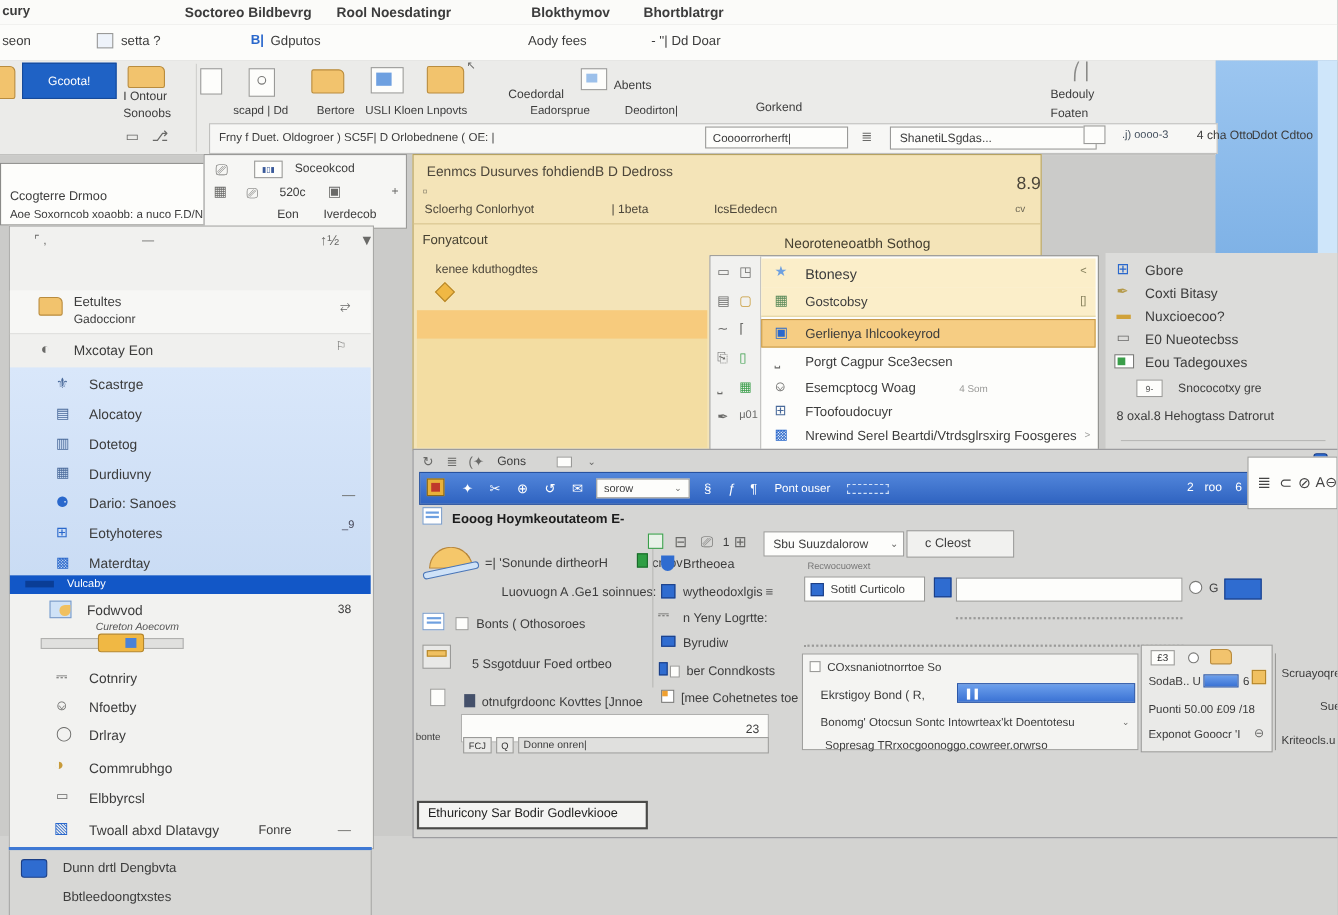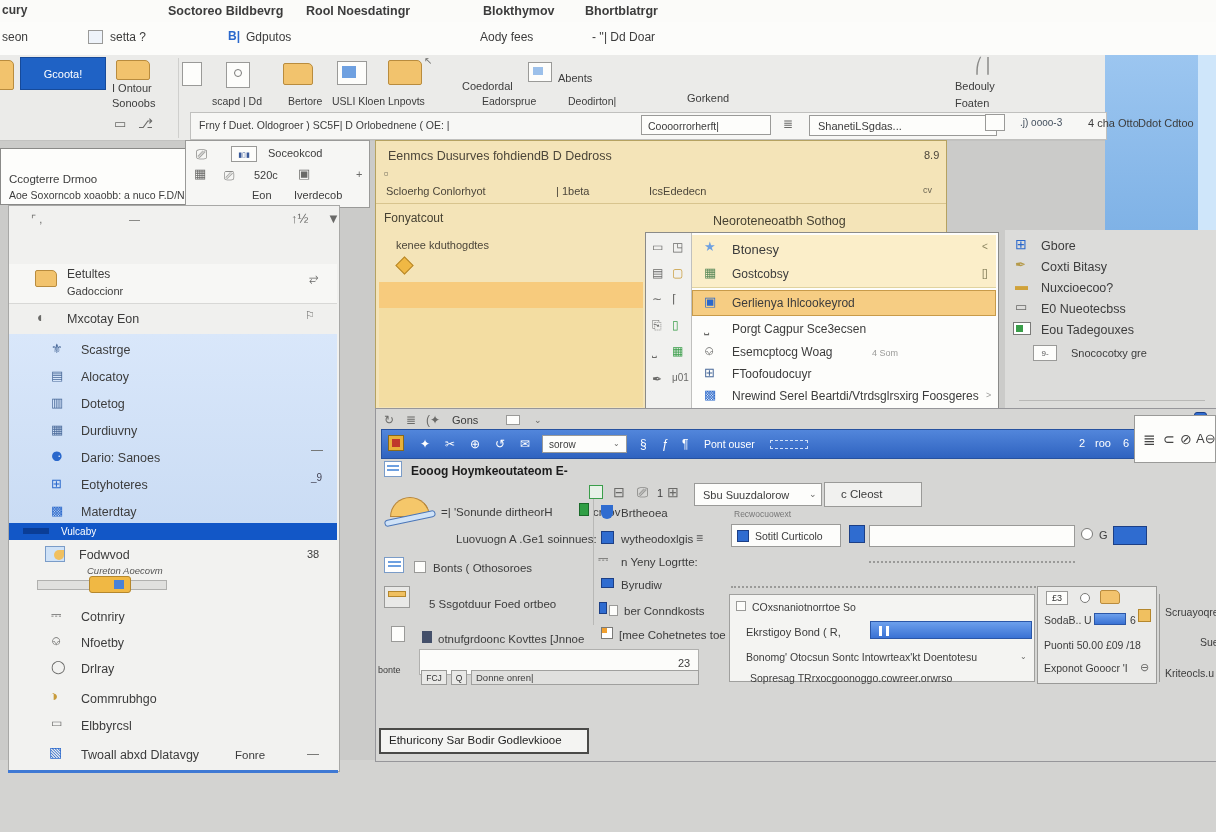--- a/index.html
+++ b/index.html
@@ -227,24 +227,29 @@
       <div class="a" style="left:0;top:204px;width:328px;height:26px;">
         <span class="ic" style="left:40px;top:1px;font-size:14px;color:#2a68cc;">▧</span>
         <span class="tx" style="left:72px;top:4px;font-size:12.5px;">Twoall abxd Dlatavgy</span>
         <span class="tx" style="left:226px;top:5px;font-size:11.5px;">Fonre</span>
         <span class="ic" style="left:298px;top:4px;font-size:12px;">—</span>
       </div>
     </div>
   </div>
 
   <div class="a" style="left:8px;top:770px;width:330px;height:3px;background:#3f79d4;"></div>
+  <div class="a" style="left:8px;top:773px;width:330px;height:59px;background:#d7d7d5;border-left:1px solid #a8a8a6;border-right:1px solid #a8a8a6;">
+    <div class="a bluebox" style="left:10px;top:8px;width:24px;height:17px;border-radius:3px;"></div>
+    <span class="tx" style="left:48px;top:10px;font-size:12px;">Dunn drtl Dengbvta</span>
+    <span class="tx" style="left:48px;top:36px;font-size:12px;">Bbtleedoongtxstes</span>
+  </div>
 
   <div class="dlg">
     <span class="tx" style="left:12px;top:8px;font-size:12.5px;color:#4c463a;">Eenmcs Dusurves fohdiendB D Dedross</span>
-    <span class="tx" style="left:548px;top:8px;font-size:11px;color:#4c463a;">8.9</span>
+    <span class="tx" style="left:548px;top:18px;font-size:16px;color:#4c463a;">8.9</span>
     <span class="ic" style="left:8px;top:26px;font-size:13px;color:#7a7462;">▫</span>
     <span class="tx" style="left:10px;top:44px;font-size:11px;color:#4c463a;">Scloerhg Conlorhyot</span>
     <span class="tx" style="left:180px;top:44px;font-size:11px;color:#4c463a;">| 1beta</span>
     <span class="tx" style="left:273px;top:44px;font-size:11px;color:#4c463a;">IcsEdedecn</span>
     <span class="tx" style="left:547px;top:44px;font-size:9px;color:#6a6452;">cv</span>
     <div class="a" style="left:0;top:62px;width:570px;height:1px;background:#d8c48e;"></div>
     <span class="tx" style="left:8px;top:71px;font-size:12px;color:#464132;">Fonyatcout</span>
     <span class="tx" style="left:337px;top:73px;font-size:12.5px;color:#464132;">Neoroteneoatbh Sothog</span>
     <span class="tx" style="left:20px;top:98px;font-size:11px;color:#4c463a;">kenee kduthogdtes</span>
     <div class="a" style="left:22px;top:118px;width:13px;height:13px;background:#f0b844;border:1px solid #b5872c;transform:rotate(45deg);"></div>
@@ -320,20 +325,23 @@
     </div>
     <div class="a" style="left:0;top:90px;width:211px;height:21px;">
       <span class="a" style="left:8px;top:2px;width:18px;height:13px;background:#fff;border:1px solid #7a7a78;">
           <span class="a" style="left:2px;top:2px;width:7px;height:7px;background:#3a9e4a;"></span>
         </span>
       <span class="tx" style="left:36px;top:3px;font-size:12.5px;">Eou Tadegouxes</span>
     </div>
     <div class="a" style="left:0;top:113px;width:211px;height:23px;">
       <span class="a wbox" style="left:28px;top:2px;width:24px;height:16px;font-size:8px;text-align:center;line-height:15px;color:#555;">9-</span>
       <span class="tx" style="left:66px;top:4px;font-size:11px;">Snococotxy gre</span>
+    </div>
+    <div class="a" style="left:0;top:140px;width:211px;height:21px;">
+      <span class="tx" style="left:10px;top:3px;font-size:11.5px;">8 oxal.8 Hehogtass Datrorut</span>
     </div>
     <div class="a" style="left:14px;top:170px;width:186px;height:1px;background:#b8b8b6;"></div>
   </div>
 
   <div class="bwin">
 
     <span class="ic" style="left:8px;top:5px;font-size:12px;">↻</span>
     <span class="ic" style="left:30px;top:5px;font-size:12px;">≣</span>
     <span class="ic" style="left:50px;top:5px;font-size:12px;">(✦</span>
     <span class="tx" style="left:76px;top:5px;font-size:11px;">Gons</span>

